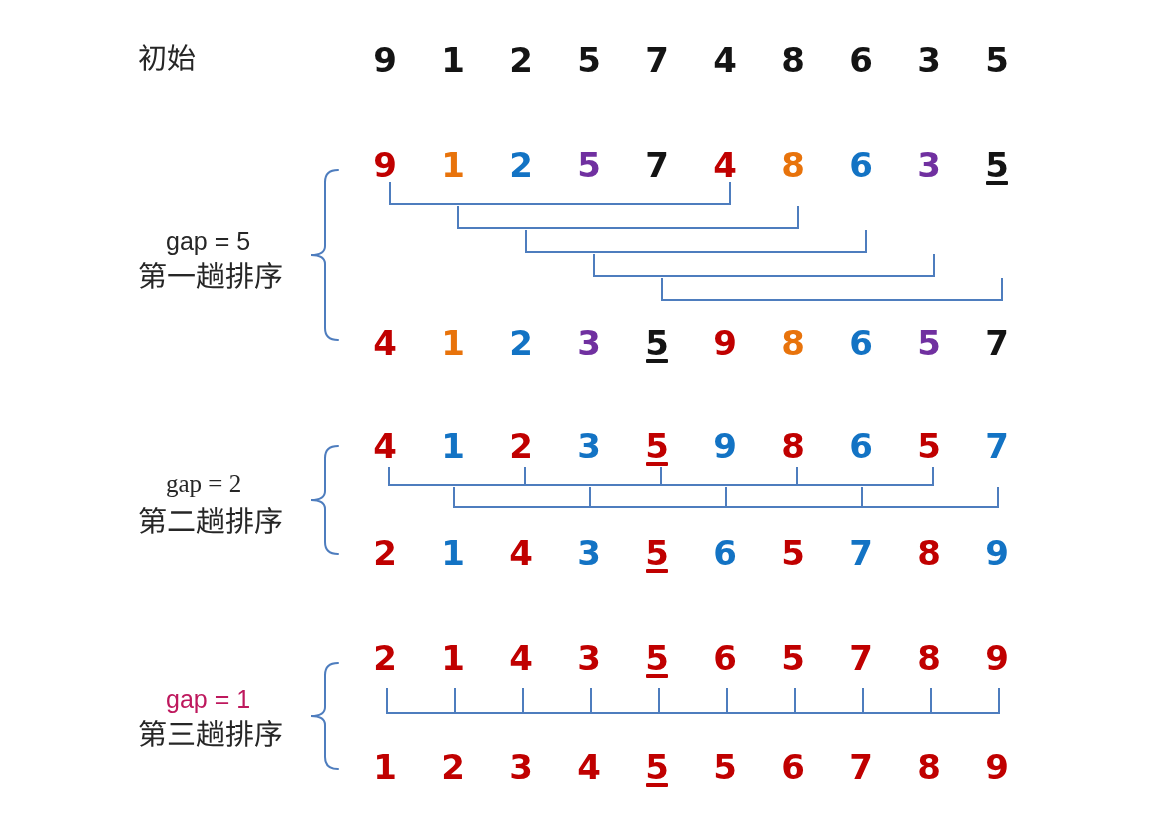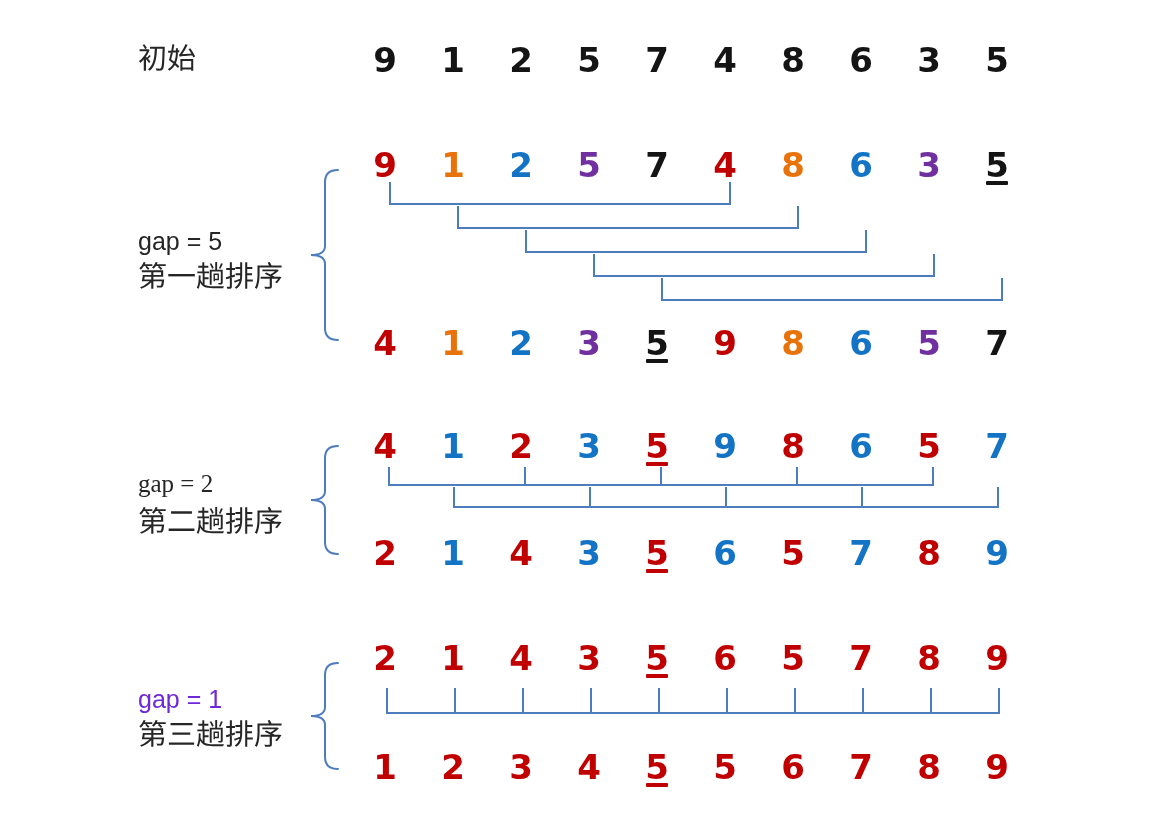--- a/index.html
+++ b/index.html
@@ -22,20 +22,21 @@
     font-size: 34px;
     line-height: 34px;
   }
   .underline-mark { position: absolute; height: 3.5px; border-radius: 1px; }
   .latin-label {
     position: absolute;
     font-family: "Liberation Sans", sans-serif;
     font-size: 25px;
     line-height: 25px;
     white-space: pre;
+    margin-left: 28px;
   }
   .cjk-label { position: absolute; }
   .cjk-label svg { display: block; }
 </style>
 </head>
 <body>
 
 <div id="canvas">
   <svg id="art" width="1175" height="829" viewBox="0 0 1175 829">
       <path d="M 390 182 V 204 H 730 V 182" fill="none" stroke="#4E7DBE" stroke-width="2"></path>
@@ -137,21 +138,21 @@
       <span class="digit" style="left: 561px; top: 535.6px; color: rgb(19, 115, 196);">3</span>
       <span class="digit" style="left: 629px; top: 535.6px; color: rgb(192, 0, 0);">5</span>
       <span class="digit" style="left: 697px; top: 535.6px; color: rgb(19, 115, 196);">6</span>
       <span class="digit" style="left: 765px; top: 535.6px; color: rgb(192, 0, 0);">5</span>
       <span class="digit" style="left: 833px; top: 535.6px; color: rgb(19, 115, 196);">7</span>
       <span class="digit" style="left: 901px; top: 535.6px; color: rgb(192, 0, 0);">8</span>
       <span class="digit" style="left: 969px; top: 535.6px; color: rgb(19, 115, 196);">9</span>
       <div class="underline-mark" style="left: 646px; top: 569px; width: 22px; background: rgb(192, 0, 0);"></div>
     </div>
 
-  <div class="latin-label" style="left: 138px; top: 686.5px; color: #6d28d9;">gap = 1</div>
+  <div class="latin-label" style="left: 138px; top: 686.5px; color: #be185d;">gap = 1</div>
   <div class="cjk-label" style="left: 138px; top: 718.5px;">
       <svg width="145" height="29" viewBox="0 0 5000 1000">
         <path d="M199 401H795V494H131V558H868V337H199ZM168 401H239Q235 364 229 324Q223 283 217 246Q211 208 205 180H131Q139 210 145 248Q152 286 158 325Q164 365 168 401ZM183 244H847V180H164ZM827 244H902Q902 244 902 233Q901 222 900 214Q889 109 878 58Q867 7 847 -12Q834 -25 820 -30Q805 -36 783 -37Q765 -38 730 -38Q696 -38 657 -36Q656 -20 651 -1Q645 19 636 33Q673 29 705 28Q737 27 750 28Q763 28 772 29Q780 31 786 36Q799 49 808 93Q818 138 827 235ZM457 541H531V-80H457ZM437 226 496 200Q453 140 391 86Q329 32 259 -11Q188 -53 119 -81Q114 -72 105 -60Q97 -49 87 -39Q78 -28 70 -22Q139 1 209 39Q279 78 338 126Q398 174 437 226ZM177 768H494V708H177ZM589 768H956V708H589ZM196 848 263 829Q244 782 218 735Q191 689 160 649Q130 608 99 577Q93 584 83 594Q74 603 64 613Q54 622 45 628Q92 669 132 727Q172 785 196 848ZM608 847 677 830Q655 768 618 711Q581 654 539 615Q533 621 523 630Q513 638 502 647Q491 655 482 660Q523 695 556 744Q590 793 608 847ZM248 678 295 716Q321 694 350 666Q379 638 395 617L345 575Q330 596 302 625Q274 655 248 678ZM685 672 734 712Q761 691 791 664Q821 638 839 618L788 573Q771 594 742 622Q712 650 685 672Z" transform="translate(0,880) scale(1,-1)" fill="#262626"></path>
         <path d="M123 743H879V667H123ZM187 416H801V341H187ZM65 69H934V-7H65Z" transform="translate(1000,880) scale(1,-1)" fill="#262626"></path>
         <path d="M79 713H426V649H79ZM46 520H448V455H46ZM260 320H434V255H260ZM218 840H285V486H218ZM230 478H297V40H230ZM149 258Q174 177 214 127Q254 77 308 53Q363 28 433 19Q504 10 589 10Q600 10 628 10Q656 11 694 11Q731 11 773 11Q815 11 854 11Q893 11 923 11Q954 12 967 12Q962 4 956 -8Q950 -20 946 -33Q941 -46 939 -57H869H588Q492 -57 414 -46Q336 -35 276 -4Q217 27 173 86Q130 145 102 241ZM95 387 160 384Q158 287 151 202Q145 116 128 45Q112 -27 79 -82Q75 -76 65 -69Q55 -61 45 -53Q35 -46 27 -41Q57 9 71 75Q85 141 90 220Q95 300 95 387ZM663 842H729V541H663ZM474 582H887V521H540V60H474ZM855 582H921V135Q921 112 915 99Q909 85 892 77Q876 70 849 68Q822 67 781 67Q778 79 772 95Q766 111 760 122Q788 121 811 121Q833 121 841 122Q855 122 855 136ZM629 447H791V217H629V266H743V399H629ZM604 447H653V178H604ZM471 782 525 804Q553 766 578 718Q602 671 612 637L554 611Q546 646 522 694Q498 742 471 782ZM861 803 926 782Q906 738 883 692Q860 646 840 614L787 633Q800 656 814 686Q829 715 841 747Q853 778 861 803Z" transform="translate(2000,880) scale(1,-1)" fill="#262626"></path>
         <path d="M523 840H592V418Q592 343 585 273Q579 203 558 140Q537 76 496 21Q456 -35 387 -81Q382 -73 372 -64Q362 -54 352 -45Q342 -36 334 -31Q397 11 435 61Q473 111 492 168Q511 225 517 288Q523 350 523 418ZM696 840H767V-79H696ZM359 669H554V600H359ZM733 669H943V600H733ZM737 460H933V392H737ZM732 242H960V173H732ZM366 460H556V392H366ZM310 199Q353 211 411 229Q468 247 530 267L541 208Q489 188 437 170Q385 151 339 134ZM28 321Q86 338 169 363Q251 389 336 416L347 347Q269 321 190 295Q111 269 47 249ZM42 638H345V568H42ZM167 839H237V7Q237 -23 229 -40Q222 -57 203 -66Q185 -75 155 -78Q125 -81 77 -80Q76 -67 69 -46Q63 -26 56 -10Q88 -11 115 -12Q141 -12 150 -11Q159 -11 163 -7Q167 -4 167 7Z" transform="translate(3000,880) scale(1,-1)" fill="#262626"></path>
         <path d="M288 587H796V525H288ZM230 336H890V271H230ZM542 310H617V7Q617 -27 607 -44Q597 -61 569 -70Q542 -78 497 -79Q451 -81 383 -81Q381 -65 373 -46Q365 -26 357 -11Q394 -12 427 -12Q459 -13 484 -12Q508 -12 517 -12Q532 -11 537 -7Q542 -3 542 8ZM869 336H882L895 340L949 317Q910 263 869 208Q827 154 789 116L729 146Q763 179 801 229Q839 278 869 325ZM772 587H791L808 591L857 554Q822 519 778 483Q734 448 685 417Q636 386 589 364Q582 374 569 387Q557 400 548 408Q589 427 632 456Q674 484 712 515Q749 545 772 572ZM157 728H951V658H157ZM120 728H193V450Q193 392 189 323Q186 254 175 182Q165 111 145 42Q125 -26 94 -83Q88 -76 76 -68Q64 -60 52 -53Q40 -45 31 -41Q61 13 79 76Q97 138 106 204Q115 270 118 333Q120 396 120 450ZM371 437 416 481Q463 462 517 437Q571 413 621 388Q672 364 705 344L658 294Q626 313 577 339Q528 364 474 390Q420 417 371 437ZM471 824 543 845Q561 815 580 778Q599 741 608 716L532 691Q523 717 505 755Q487 793 471 824Z" transform="translate(4000,880) scale(1,-1)" fill="#262626"></path>
       </svg>
     </div>
   <div class="num-row">

